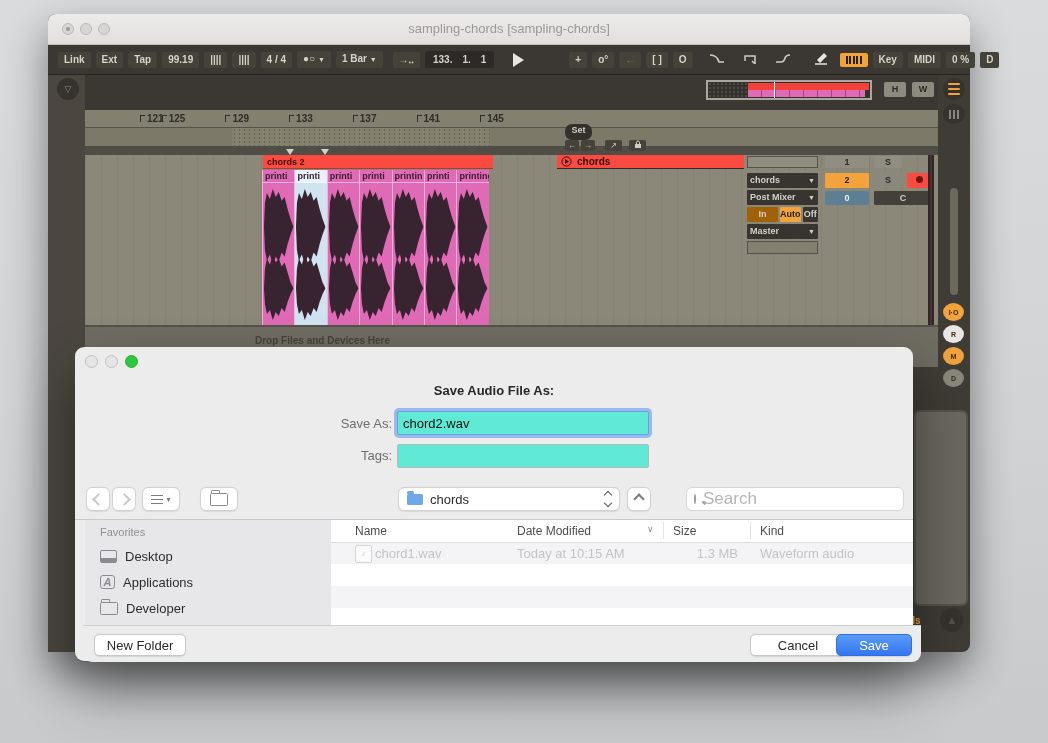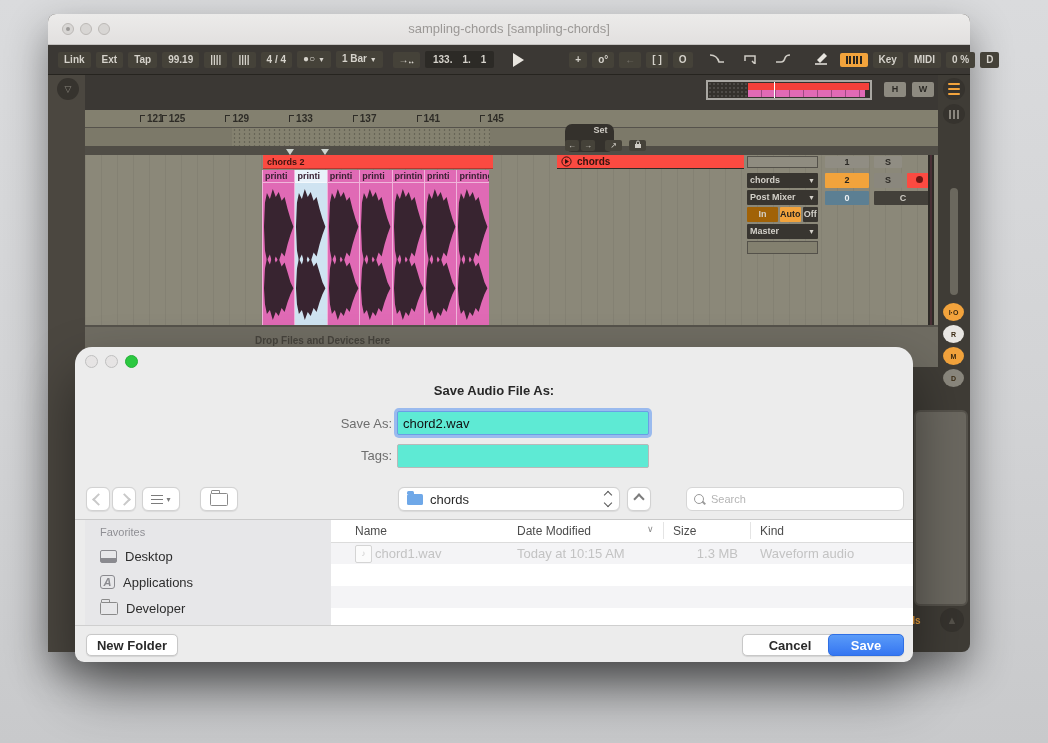--- a/index.html
+++ b/index.html
@@ -76,27 +76,27 @@
      background:repeating-linear-gradient(90deg,#2e2b27 0 2px,#4a3036 2px 4px,#2e2b27 4px 6px,transparent 6px 8px);}
   .droparea{position:absolute;left:37px;top:311px;width:853px;height:40px;background:#6f6c62;border-top:2px solid #55524b;}
   .drophint{position:absolute;left:170px;top:8px;font-size:10px;font-weight:bold;color:#46433c;}
   
   .sidecirc{position:absolute;left:895px;width:21px;height:18px;border-radius:50%;
      font-size:7px;font-weight:bold;display:flex;align-items:center;justify-content:center;color:#3a2a12;}
   .rpanel{position:absolute;left:866px;top:396px;width:50px;height:192px;background:#6b6860;border-radius:6px;border:2px solid #55524b;}
   .vthumb{position:absolute;left:902px;top:174px;width:8px;height:107px;background:#6b685e;border-radius:4px;}
   .hambar i{display:block;width:12px;height:2px;background:#f2a33c;margin:1.5px 0;border-radius:1px;}
   .vbars i{display:inline-block;width:2px;height:9px;background:#8a867e;margin:0 1px;}
-  .set-pill{position:absolute;left:517px;top:110px;width:27px;height:28px;background:#34312c;border-radius:7px;
-     color:#d0cdc6;font-size:9px;font-weight:bold;text-align:center;line-height:13px;padding-left:22px;}
+  .set-pill{position:absolute;left:517px;top:110px;width:27px;height:16px;background:#34312c;border-radius:7px;
+     color:#d0cdc6;font-size:9px;font-weight:bold;text-align:center;line-height:13px;}
   .setbtn{position:absolute;top:126px;height:11px;background:#454239;color:#cfccc5;font-size:8px;
      text-align:center;line-height:11px;border-radius:2px;}
   
   .dlg{position:absolute;left:75px;top:347px;width:838px;height:314px;background:#ececec;
-     border-radius:17px;box-shadow:0 1px 0 rgba(0,0,0,.15),0 28px 55px rgba(0,0,0,.45);font-size:13px;color:#2a2a2a;}
+     border-radius:9px;box-shadow:0 1px 0 rgba(0,0,0,.15),0 28px 55px rgba(0,0,0,.45);font-size:13px;color:#2a2a2a;}
   .dtl{position:absolute;top:8px;width:13px;height:13px;border-radius:50%;box-sizing:border-box;}
   .dlg-title{position:absolute;left:0;right:0;top:36px;text-align:center;font-weight:bold;font-size:13px;color:#282828;}
   .flabel{position:absolute;width:240px;text-align:right;color:#6e6e6e;}
   .tfield{position:absolute;left:322px;width:252px;height:24px;background:#5eead4;border:1px solid #b9b9b9;
      border-radius:2px;font-size:13px;padding:0 5px;box-sizing:border-box;font-family:"Liberation Sans",sans-serif;color:#111;}
   .tfield.focus{box-shadow:0 0 0 3px rgba(110,160,240,.65);border-color:#6a9ee6;}
   .dbtn{position:absolute;height:24px;background:#fff;border:1px solid #d2d2d2;border-radius:6px;
      box-shadow:0 .5px 1px rgba(0,0,0,.08);display:flex;align-items:center;justify-content:center;box-sizing:border-box;}
   .chev{display:inline-block;width:7px;height:7px;border-right:2px solid #c9c9c9;border-bottom:2px solid #c9c9c9;}
   .chev.l{transform:rotate(135deg);} .chev.r{transform:rotate(-45deg);}
@@ -106,35 +106,35 @@
   .folder{display:inline-block;width:16px;height:11px;background:#6fa8e8;border-radius:1.5px;position:relative;}
   .folder:before{content:"";position:absolute;left:0;top:-3px;width:7px;height:3px;background:#6fa8e8;border-radius:1.5px 1.5px 0 0;}
   .folder.outline{background:transparent;border:1.5px solid #8a8a8a;}
   .folder.outline:before{background:transparent;border:1.5px solid #8a8a8a;border-bottom:none;height:2px;top:-4px;}
   .updown{margin-left:auto;display:flex;flex-direction:column;gap:2px;}
   .updown .chev{width:5px;height:5px;border-width:1.5px;border-color:#555;}
   .search{position:absolute;left:611px;top:140px;width:218px;height:24px;background:#fff;border:1px solid #d6d6d6;
      border-radius:6px;display:flex;align-items:center;padding:0 7px;box-sizing:border-box;gap:5px;}
   .mag{display:inline-block;width:8px;height:8px;border:1.5px solid #9a9a9a;border-radius:50%;position:relative;}
   .mag:after{content:"";position:absolute;left:7px;top:7px;width:4px;height:1.5px;background:#9a9a9a;transform:rotate(45deg);}
-  .search input{border:none;outline:none;flex:1;font-size:11px;font-family:"Liberation Sans",sans-serif;background:transparent;color:#333;}
+  .search input{border:none;outline:none;flex:1;font-size:17px;font-family:"Liberation Sans",sans-serif;background:transparent;color:#333;}
   .search input::placeholder{color:#b5b5b5;}
   .ddiv{position:absolute;left:0;top:172px;width:100%;height:1px;background:#c9c9c9;}
   .sbar{position:absolute;left:10px;top:173px;width:255px;height:105px;background:#e7e7e9;border-right:1px solid #d2d2d2;}
   .sbar-h{position:absolute;left:15px;top:6px;font-size:11px;color:#8f8f94;}
   .sbi{position:absolute;left:15px;height:20px;display:flex;align-items:center;gap:8px;font-size:13px;color:#2d2d2d;}
   .listarea{position:absolute;left:256px;top:173px;width:582px;height:105px;background:#fff;overflow:hidden;}
   .lhead{position:absolute;left:0;top:0;width:100%;height:22px;border-bottom:1px solid #dcdcdc;font-size:12px;color:#4c4c4c;background:#fff;}
   .lcol{position:absolute;top:4px;}
   .vline{position:absolute;top:2px;width:1px;height:17px;background:#e4e4e4;}
   .frow{position:absolute;left:0;width:100%;height:22px;font-size:13px;color:#c3c3c3;}
   .stripe{background:#f4f4f6;}
   .fico{position:absolute;left:24px;top:3px;width:15px;height:16px;border:1px solid #d4d4d4;border-radius:2px;
      font-size:8px;color:#c8c8c8;text-align:center;line-height:16px;background:#fbfbfb;}
-  .dbot{position:absolute;left:0;top:278px;width:100%;height:36px;background:#ececec;border-top:1px solid #cfcfcf;border-radius:0 0 9px 9px;font-weight:bold;}
+  .dbot{position:absolute;left:8px;top:278px;width:100%;height:36px;background:#ececec;border-top:1px solid #cfcfcf;border-radius:0 0 9px 9px;}
   .pushb{position:absolute;top:8px;height:22px;background:#fff;border:1px solid #c8c8c8;border-radius:5px;
      font-size:13px;color:#2a2a2a;display:flex;align-items:center;justify-content:center;box-shadow:0 .5px 1px rgba(0,0,0,.1);box-sizing:border-box;}
   .pushb.primary{background:linear-gradient(#5a9bf8,#3576f2);border-color:#2f6fe4;color:#fff;}
 </style>
 </head>
 <body>
 
 <div class="desktop">
 
   <div class="lw">

